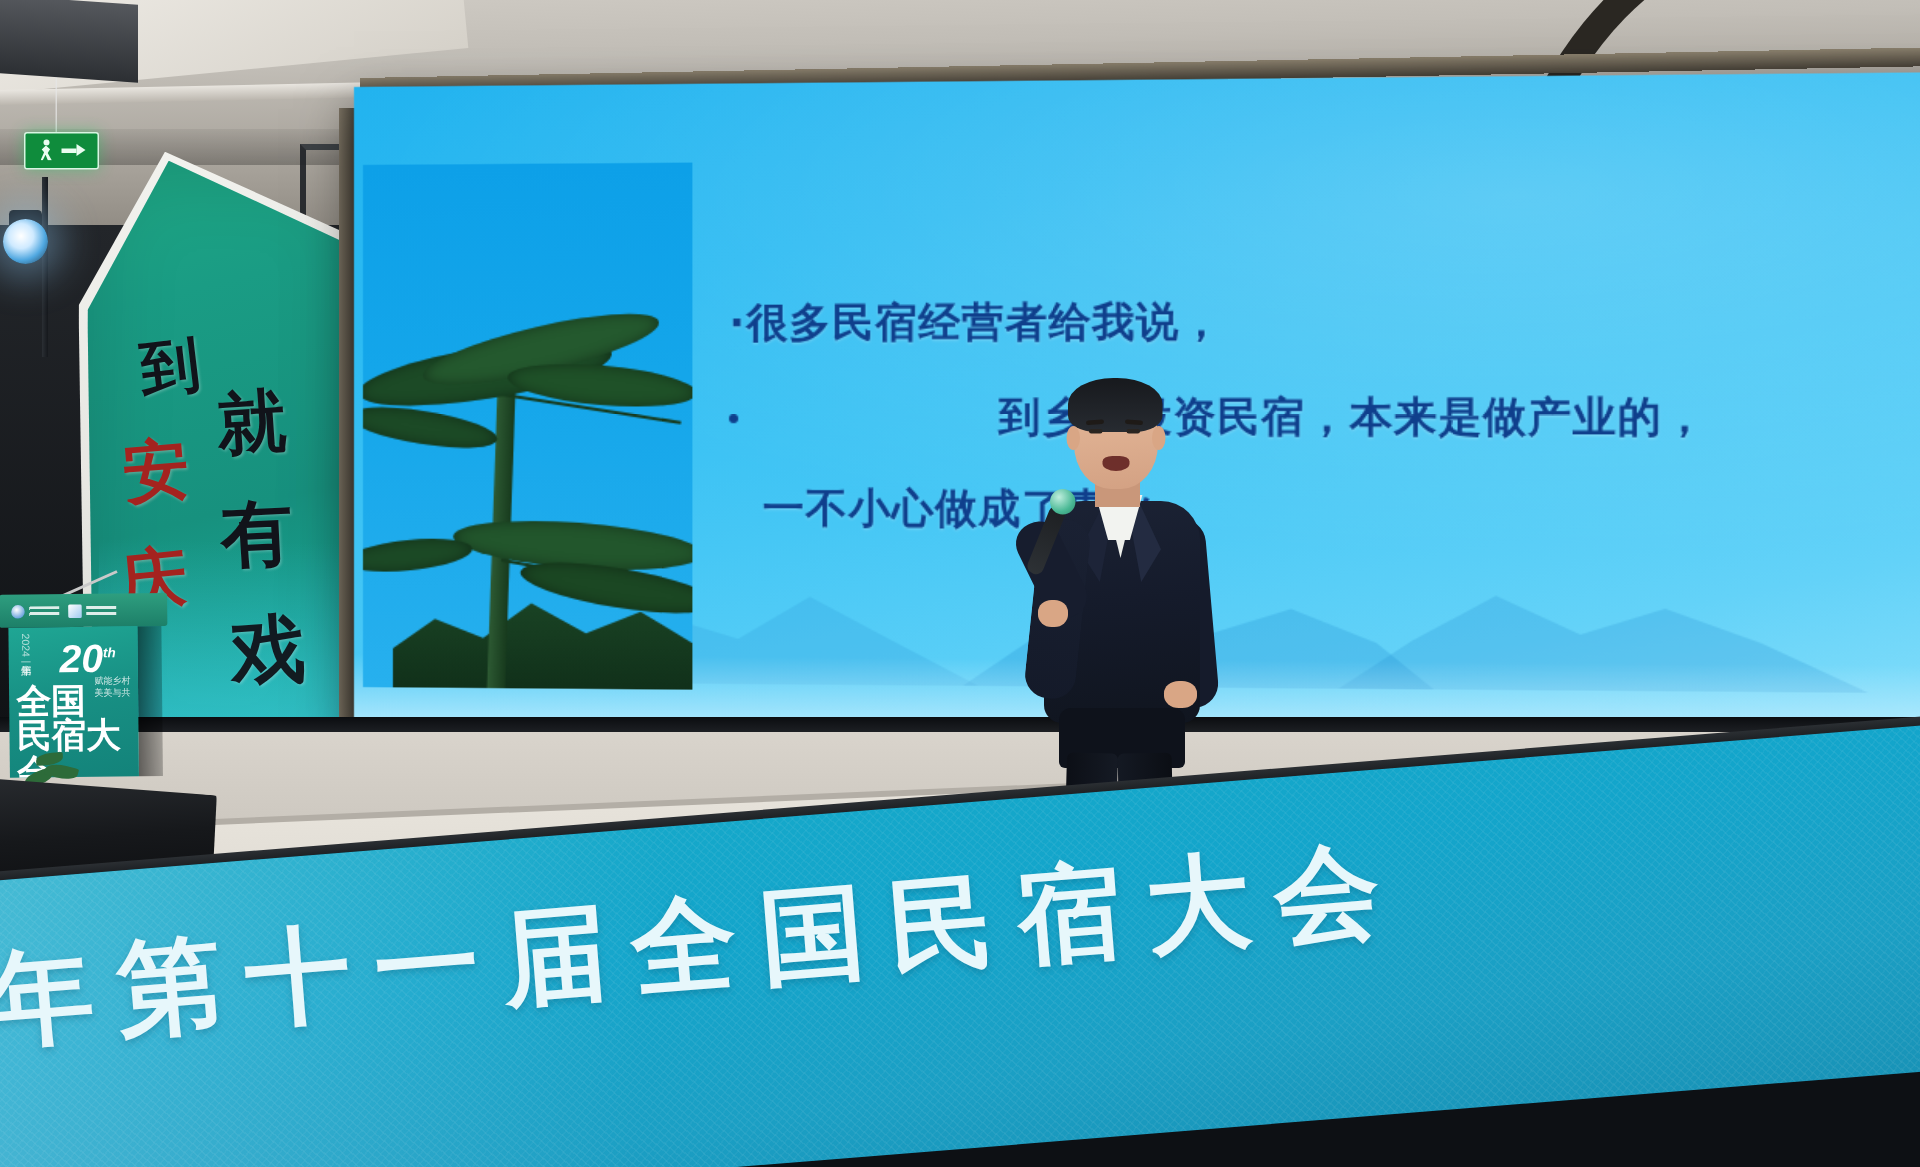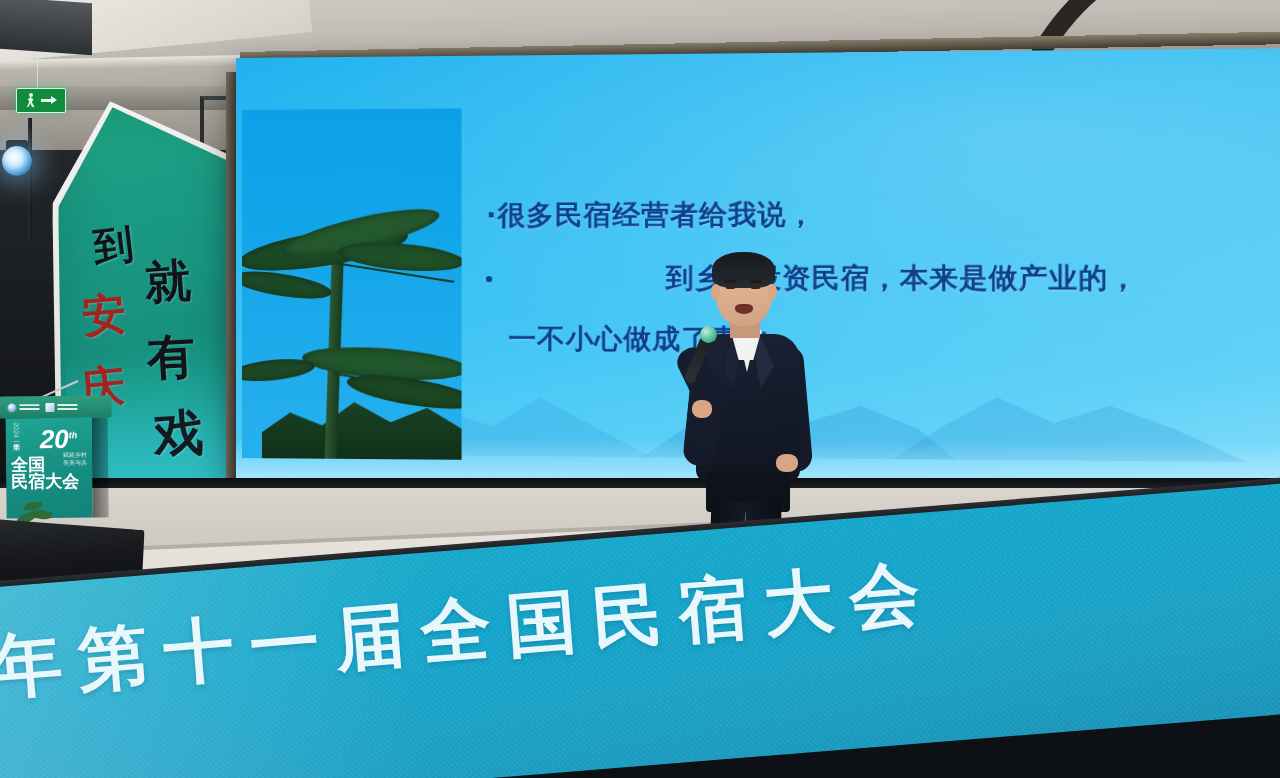--- a/index.html
+++ b/index.html
@@ -273,21 +273,21 @@
     position:absolute;left:2px;top:22px;width:86px;height:100px;
     background:linear-gradient(170deg,#1fa694 0%,#189084 45%,#13837a 100%);
     overflow:hidden;
   }
   .pod-num{
     position:absolute;left:34px;top:8px;color:#fff;font-size:26px;font-weight:700;
     font-style:italic;line-height:1;
   }
   .pod-num sup{font-size:9px;}
   .pod-cn{
-    position:absolute;left:5px;top:38px;color:#fff;font-size:17px;font-weight:700;
+    position:absolute;left:5px;top:38px;color:#fff;font-size:23px;font-weight:700;
     line-height:1.02;letter-spacing:0px;
   }
   .pod-side{
     position:absolute;left:6px;top:4px;color:rgba(255,255,255,.65);font-size:7px;
     writing-mode:vertical-rl;line-height:1.15;
   }
   .pod-side2{
     position:absolute;left:57px;top:34px;color:rgba(255,255,255,.8);font-size:6px;
     line-height:1.3;width:28px;
   }

